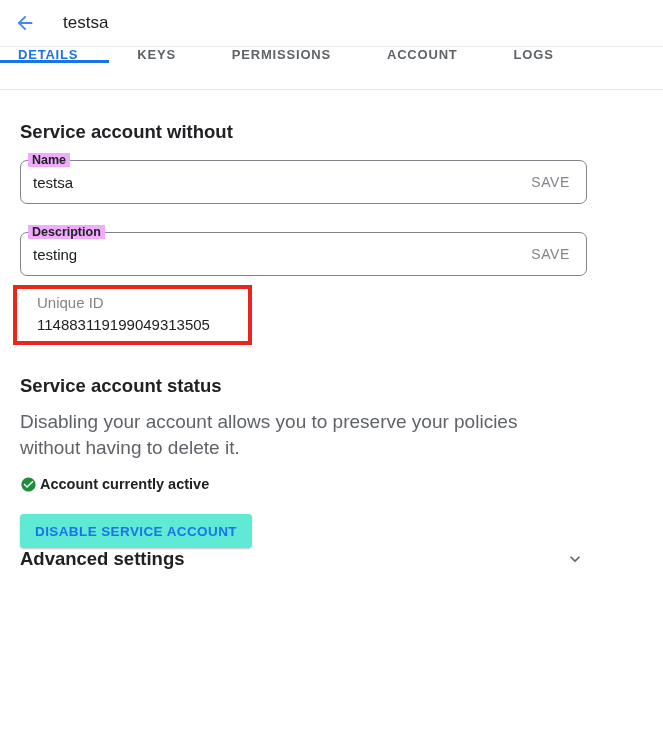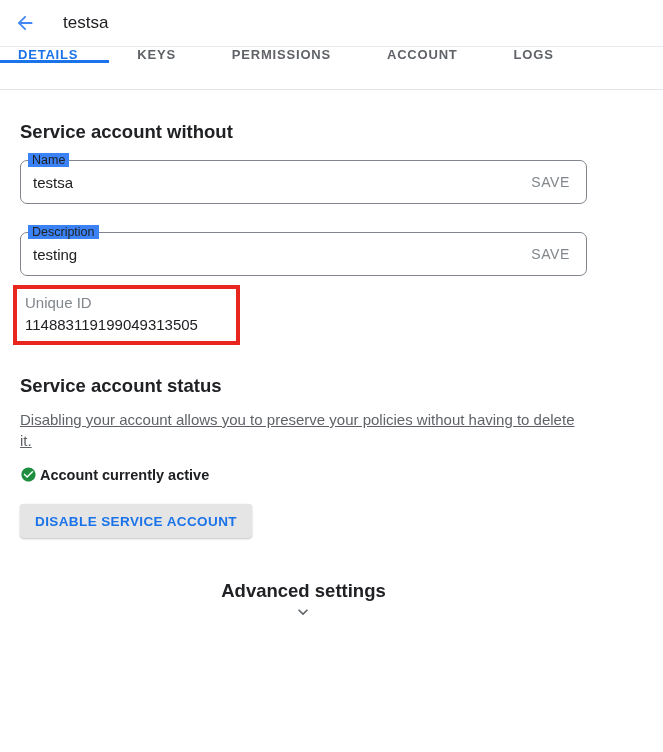--- a/index.html
+++ b/index.html
@@ -83,24 +83,24 @@
     border-radius: 7px;
     display: flex;
     align-items: center;
     margin-top: 17px;
     background: #fff;
   }
   .field.description { margin-top: 28px; }
   .field-label {
     position: absolute;
     top: -8px; left: 7px;
-    background: #3b82f6;
+    background: #f0abfc;
     padding: 0 4px;
     font-size: 12.5px;
-    font-weight: 400;
+    font-weight: 700;
     color: #202124;
     line-height: 14px;
   }
   .field-input {
     flex: 1;
     border: none; outline: none; background: transparent;
     font-family: inherit;
     font-size: 15px;
     color: #202124;
     padding: 0 0 0 12px;
@@ -119,72 +119,69 @@
 
   
   .email-block { margin-top: 24px; }
   .meta-label { font-size: 15px; color: #80868b; line-height: 17px; }
   .meta-value { font-size: 15px; color: #202124; line-height: 17px; margin-top: 5px; }
 
   .unique-box {
     display: inline-block;
     border: 4px solid #e8261d;
     margin: 9px 0 0 -7px;
-    padding: 5px 38px 8px 8px;
+    padding: 5px 38px 8px 20px;
   }
 
   
   .status-desc {
     margin: 12px 0 0;
-    font-size: 15px;
-    line-height: 21px;
+    font-size: 19px;
+    line-height: 26px;
     color: #5f6368;
     max-width: 560px;
-    text-decoration: underline;
   }
   .status-row {
     display: flex;
-    align-items: center;
+    align-items: flex-start;
     margin-top: 15px;
   }
   .check-icon { width: 17px; height: 17px; display: flex; }
   .check-icon svg { width: 17px; height: 17px; fill: #1e8e3e; }
   .status-text {
     font-size: 14.5px;
     font-weight: 700;
     color: #202124;
     margin-left: 3px;
   }
   .disable-btn {
     display: inline-block;
     margin-top: 21px;
     height: 34px;
     padding: 0 15px;
-    background: #e5e5e5;
+    background: #5eead4;
     color: #1a73e8;
     border: none;
     border-radius: 4px;
     font-family: inherit;
     font-size: 13.5px;
     font-weight: 700;
     letter-spacing: 0.4px;
     box-shadow: 0 1px 2px rgba(0,0,0,0.22), 0 0 1px rgba(0,0,0,0.14);
     cursor: pointer;
     text-align: right;
   }
 
   
   .advanced-row {
-    margin-top: 42px;
     width: 567px;
     display: flex;
     align-items: center;
     justify-content: space-between;
     cursor: pointer;
-    flex-direction: column;
   }
   .chevron { width: 20px; height: 20px; display: flex; margin-right: 2px; }
   .chevron svg { width: 20px; height: 20px; fill: #5f6368; }
 </style>
 </head>
 <body>
 
 <div class="header">
   <button class="back-btn">
     <span style="display:flex;">

